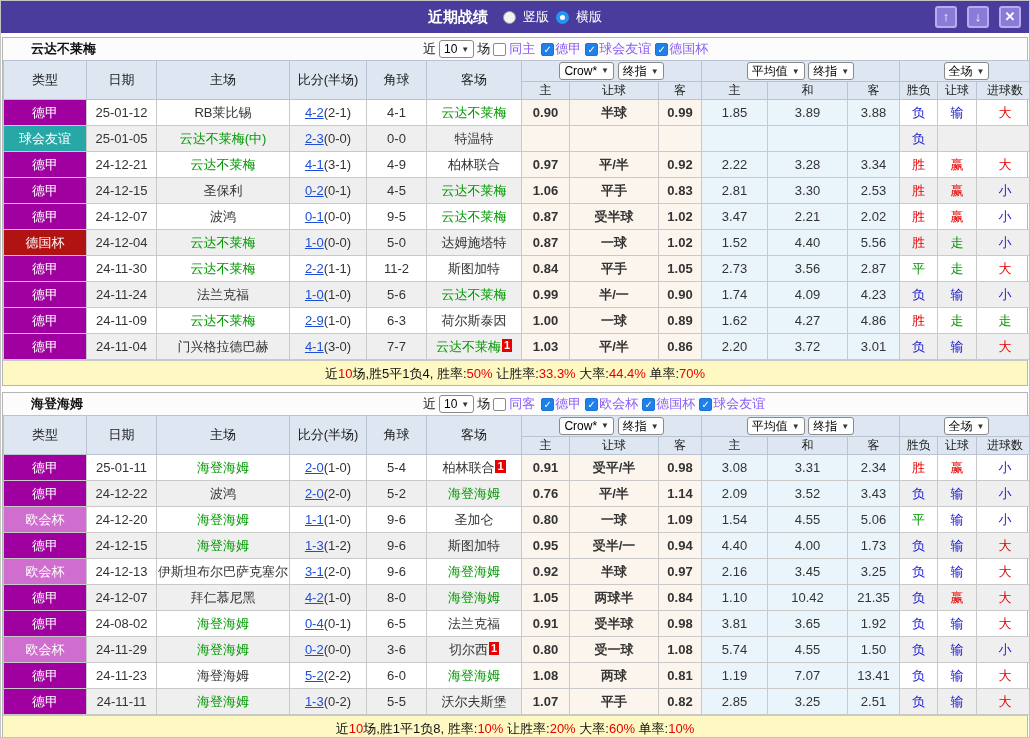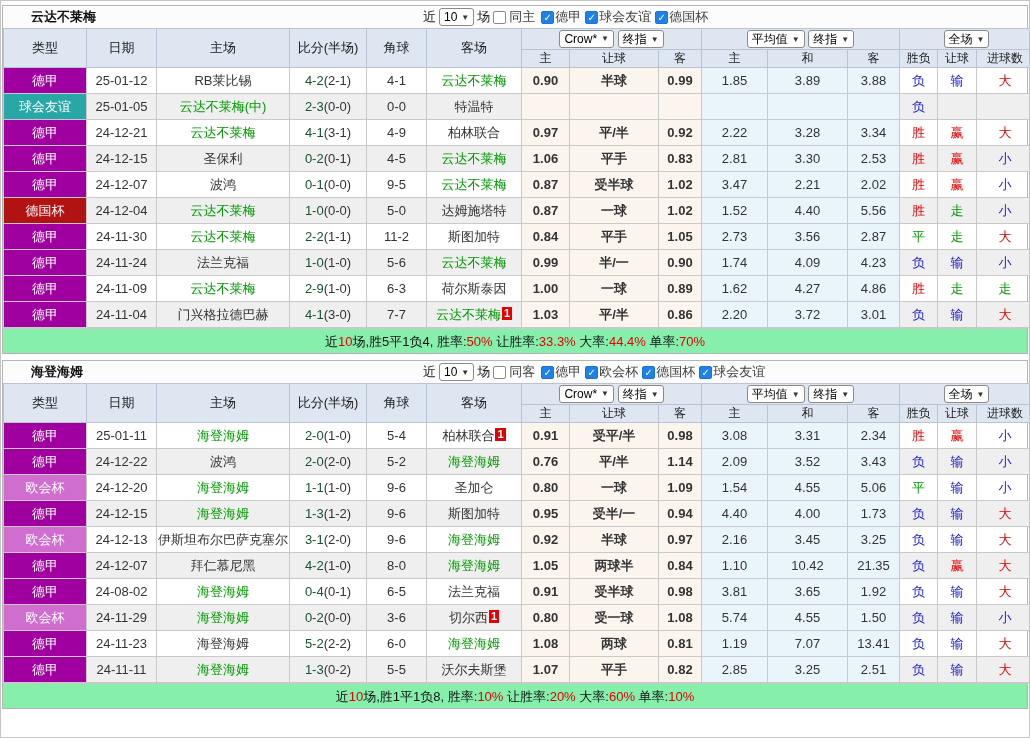--- a/index.html
+++ b/index.html
@@ -26,53 +26,67 @@
   .filterbar { position:absolute; left:420px; top:0; height:22px; display:flex; align-items:center; gap:3px; font-size:13px; color:#222; }
 
   .selectbox { display:inline-flex; align-items:center; gap:4px; background:#fff; border:1px solid #8a8a8a;
                border-radius:3px; height:18px; padding:0 4px; font-size:12px; color:#000; cursor:pointer; }
   .selectbox .chev { font-size:8px; color:#333; }
 
   .cb { display:inline-block; width:13px; height:13px; border-radius:2px; font-size:10px; line-height:12px;
         text-align:center; vertical-align:-2px; cursor:pointer; }
   .cb.checked { background:#1e80e8; border:1px solid #1a74d4; color:#fff; font-weight:bold; }
   .cb.unchecked { background:#fff; border:1px solid #8a8a8a; }
-  .cb-label { font-size:13px; color:#404040; }
+  .cb-label { font-size:13px; color:#8b5cf6; }
   .league-filters { display:inline-flex; align-items:center; gap:1px; }
   .league-filters .cb { margin-left:3px; }
 
   
   table { width:100%; border-collapse:collapse; table-layout:fixed; }
   th, td { border:1px solid #c9c9c9; text-align:center; font-size:13px; font-weight:normal; overflow:hidden; white-space:nowrap; }
   thead th { background:#dee7f1; border-color:#b9c3d3; color:#1a1a1a; }
   .hdr-top th { height:21px; }
   .hdr-sub th { height:16px; font-size:12px; }
   tbody td { height:26px; color:#333; }
   tbody tr:nth-child(even) td { background:#efefef; }
   td.c-type { color:#fff; }
   td.c-odds { background:#fbf5ee !important;font-weight:bold; }
   td.c-avg  { background:#eaf4fb !important; }
   td.c-team.green { color:#009900; }
   td.c-team.uline { }
-  .sc-m { color:#14532d; }
+  .sc-m { color:#1d4ed8;text-decoration:underline; }
   .sc-h { color:#333; }
   td.c-res.r { color:#e60000; }
   td.c-res.b { color:#1919cc; }
   td.c-res.g { color:#009900; }
   .red1 { display:inline-block; background:#e60000; color:#fff; font-size:11px; font-weight:bold;
           line-height:13px; padding:0 2px; margin-left:1px; vertical-align:2px; }
 
-  .summary { height:25px; line-height:25px; text-align:center; font-size:13px; color:#111; border-top:1px solid #c9c9c9; background:#86efac; }
+  .summary { height:25px; line-height:25px; text-align:center; font-size:13px; color:#111; border-top:1px solid #c9c9c9; background:#fef9c3; }
   .summary .red { color:#e60000; }
 </style>
 </head>
 <body>
 
 <div class="window">
 
+  <div class="titlebar">
+    <div class="title-group">
+      <span class="page-title">近期战绩</span>
+      <span class="radio off"></span>
+      <span>竖版</span>
+      <span class="radio on"></span>
+      <span>横版</span>
+    </div>
+    <div class="titlebar-buttons">
+      <button class="tbtn">↑</button>
+      <button class="tbtn">↓</button>
+      <button class="tbtn">✕</button>
+    </div>
+  </div>
 
   <div class="section">
     <div class="teambar">
       <span class="team-name">云达不莱梅</span>
       <div class="filterbar">
         <span>近</span>
         <span class="selectbox">
             <span>10</span>
             <span class="chev">▼</span>
           </span>

